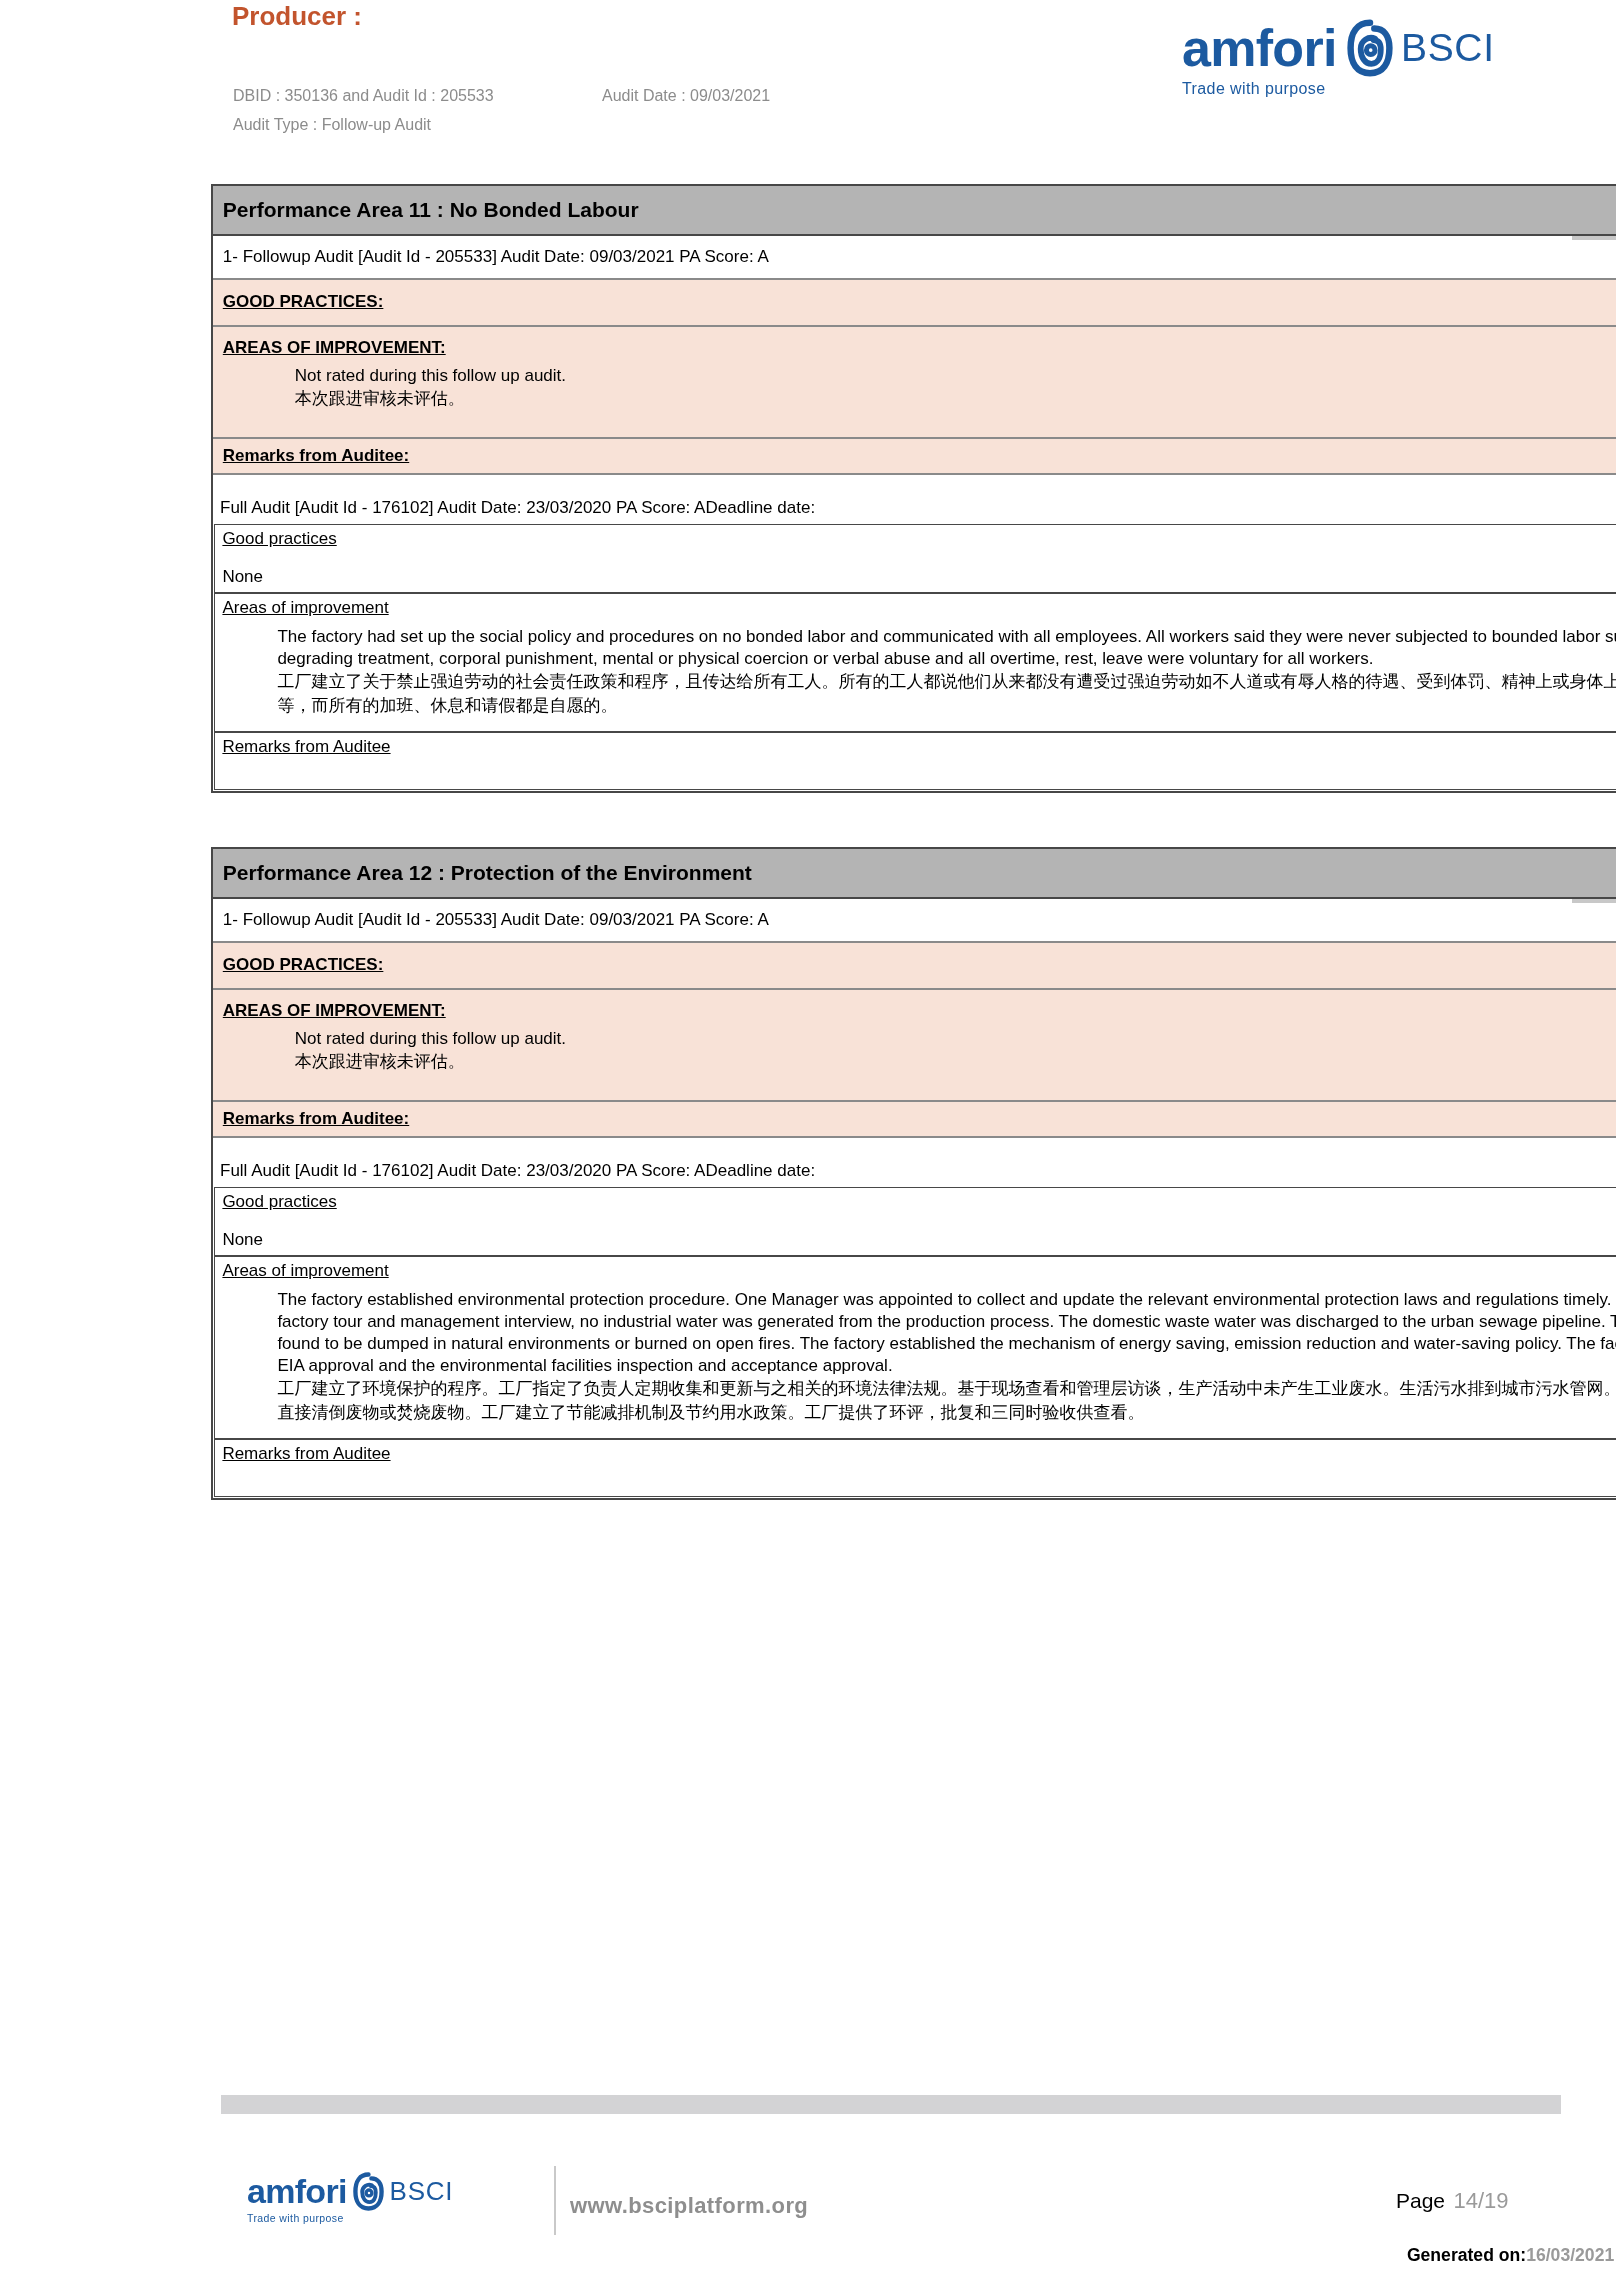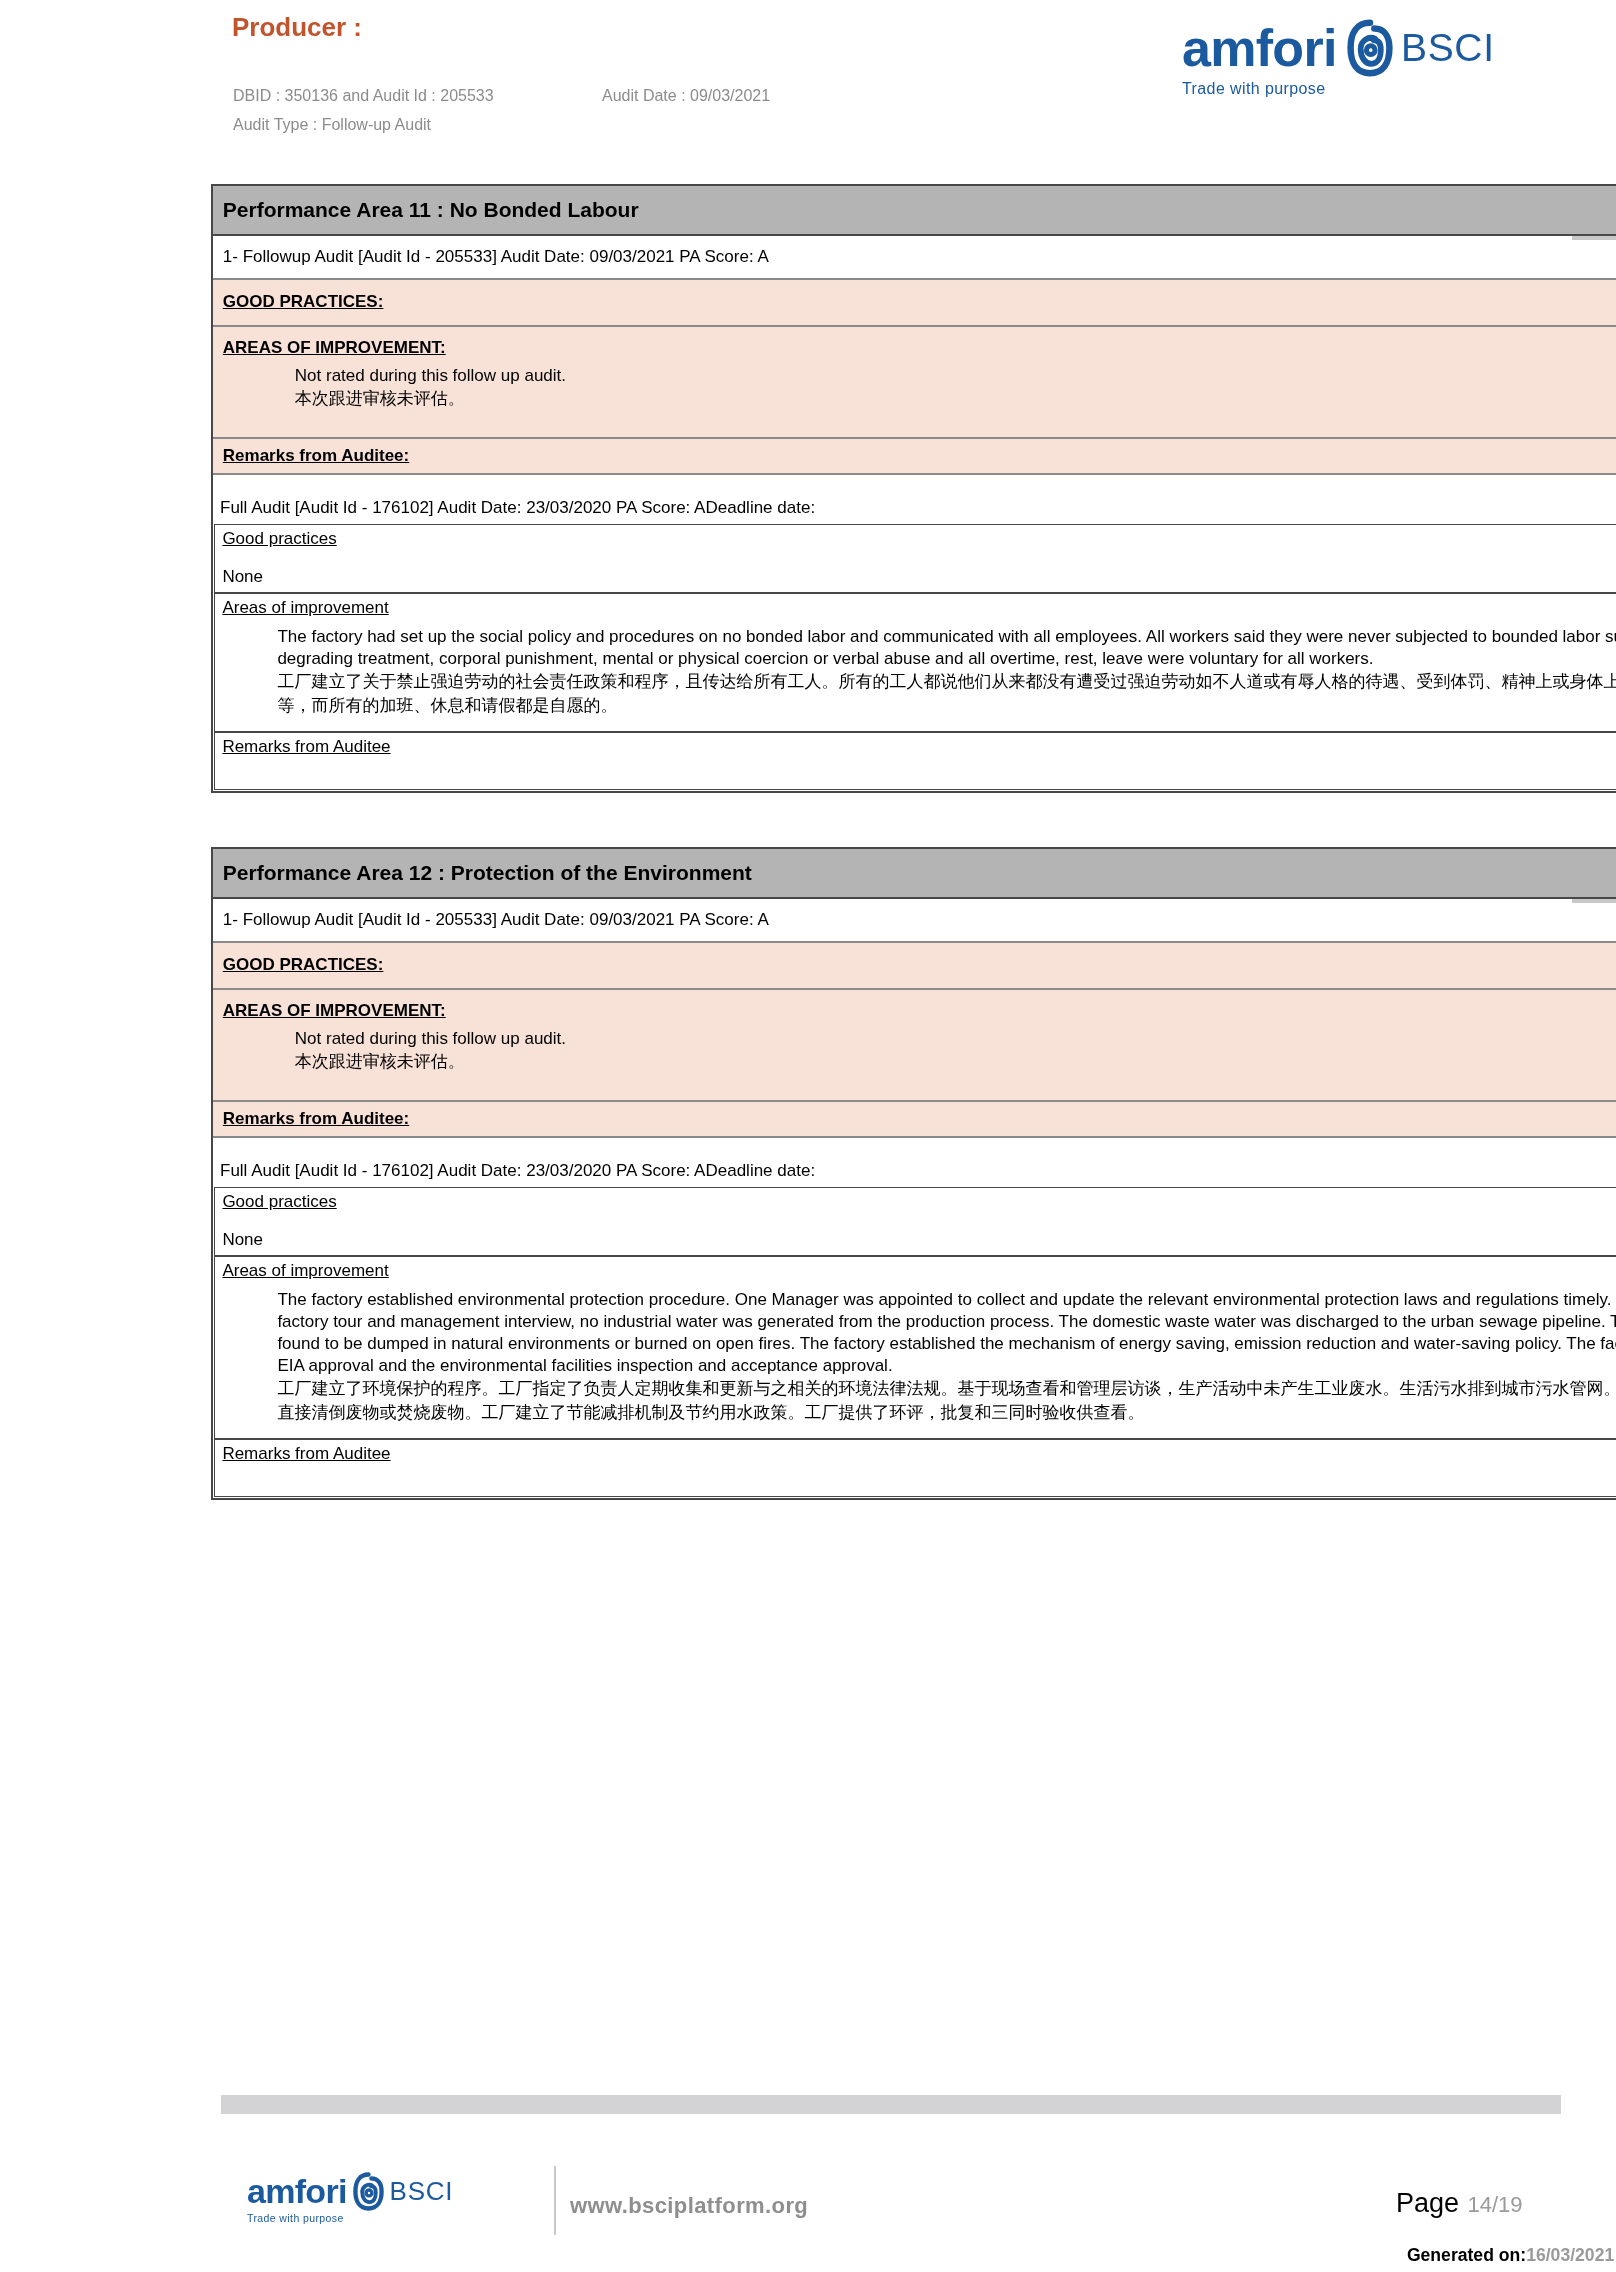--- a/index.html
+++ b/index.html
@@ -2,21 +2,21 @@
 <html style="font-size:11.2px"><head>
 <meta charset="utf-8">
 <style>
   html,body { margin:0; padding:0; background:#ffffff; }
   #page {
     position:relative; width:1617px; height:2273px; background:#ffffff;
     font-family:"Liberation Sans", sans-serif; color:#000; overflow:hidden;
   }
 
   
-  .producer-row { position:absolute; left:232px; top:12px; display:flex; gap:21px; }
+  .producer-row { position:absolute; left:232px; top:1px; display:flex; gap:21px; }
   .producer-label { color:#c2542d; font-weight:bold; font-size:26px; white-space:nowrap; }
   .producer-name { font-weight:bold; font-size:26px; line-height:1.22; width:548px; }
   .meta { font-size:16px; color:#8c8c8c; position:absolute; }
   .meta.dbid { left:233px; top:87px; }
   .meta.adate { left:602px; top:87px; }
   .meta.atype { left:233px; top:116px; }
 
   
   .amfori-logo { position:absolute; color:#1c5aa0; }
   .amfori-logo .row { display:flex; align-items:center; }
@@ -60,21 +60,21 @@
   .wbox .aoi-body { margin-left:55px; margin-top:8.4px; margin-right:25px; padding-bottom:8.4px; }
   .wbox-rem { padding-bottom:32px; }
   .nowrap { white-space:nowrap; }
 
   
   .foot-bar { position:absolute; left:221px; top:2095px; width:1340px; height:19px; background:#d3d3d5; }
   .foot-divider { position:absolute; left:554px; top:2166px; width:2.1px; height:69px; background:#c9c9c9; }
   .website { position:absolute; left:570px; top:2193px; font-size:22px; font-weight:bold;
              color:#8e8e8e; letter-spacing:0.4px; text-decoration:none; }
   .page-line { position:absolute; left:1396px; top:2188px; display:flex; align-items:baseline; gap:8.4px; }
-  .page-word { font-size:27px; color:#000; }
+  .page-word { font-size:21px; color:#000; }
   .page-num { font-size:22px; color:#9a9a9a; }
   .generated { position:absolute; right:2.8px; top:2245px; font-size:17.6px; white-space:nowrap;font-weight:bold; }
   .generated .gdate { color:#9a9a9a; }
 </style>
 </head>
 <body>
 
 <div id="page">
 
   <div class="producer-row">

